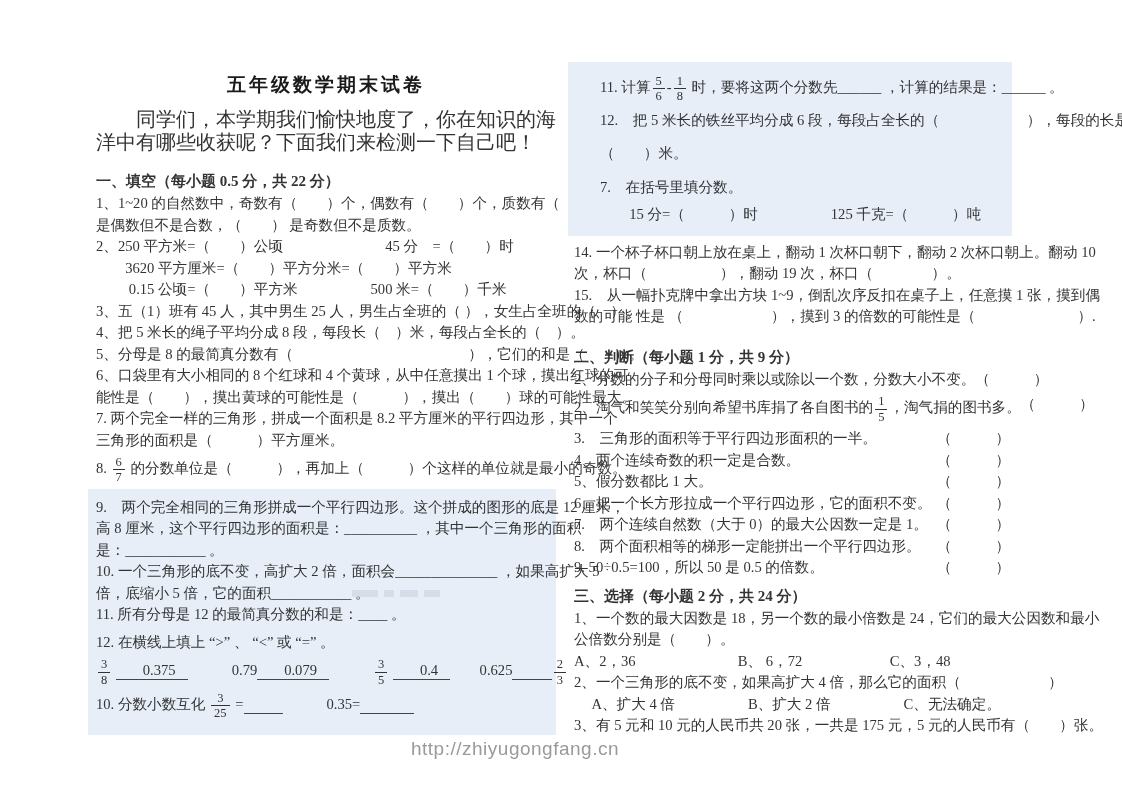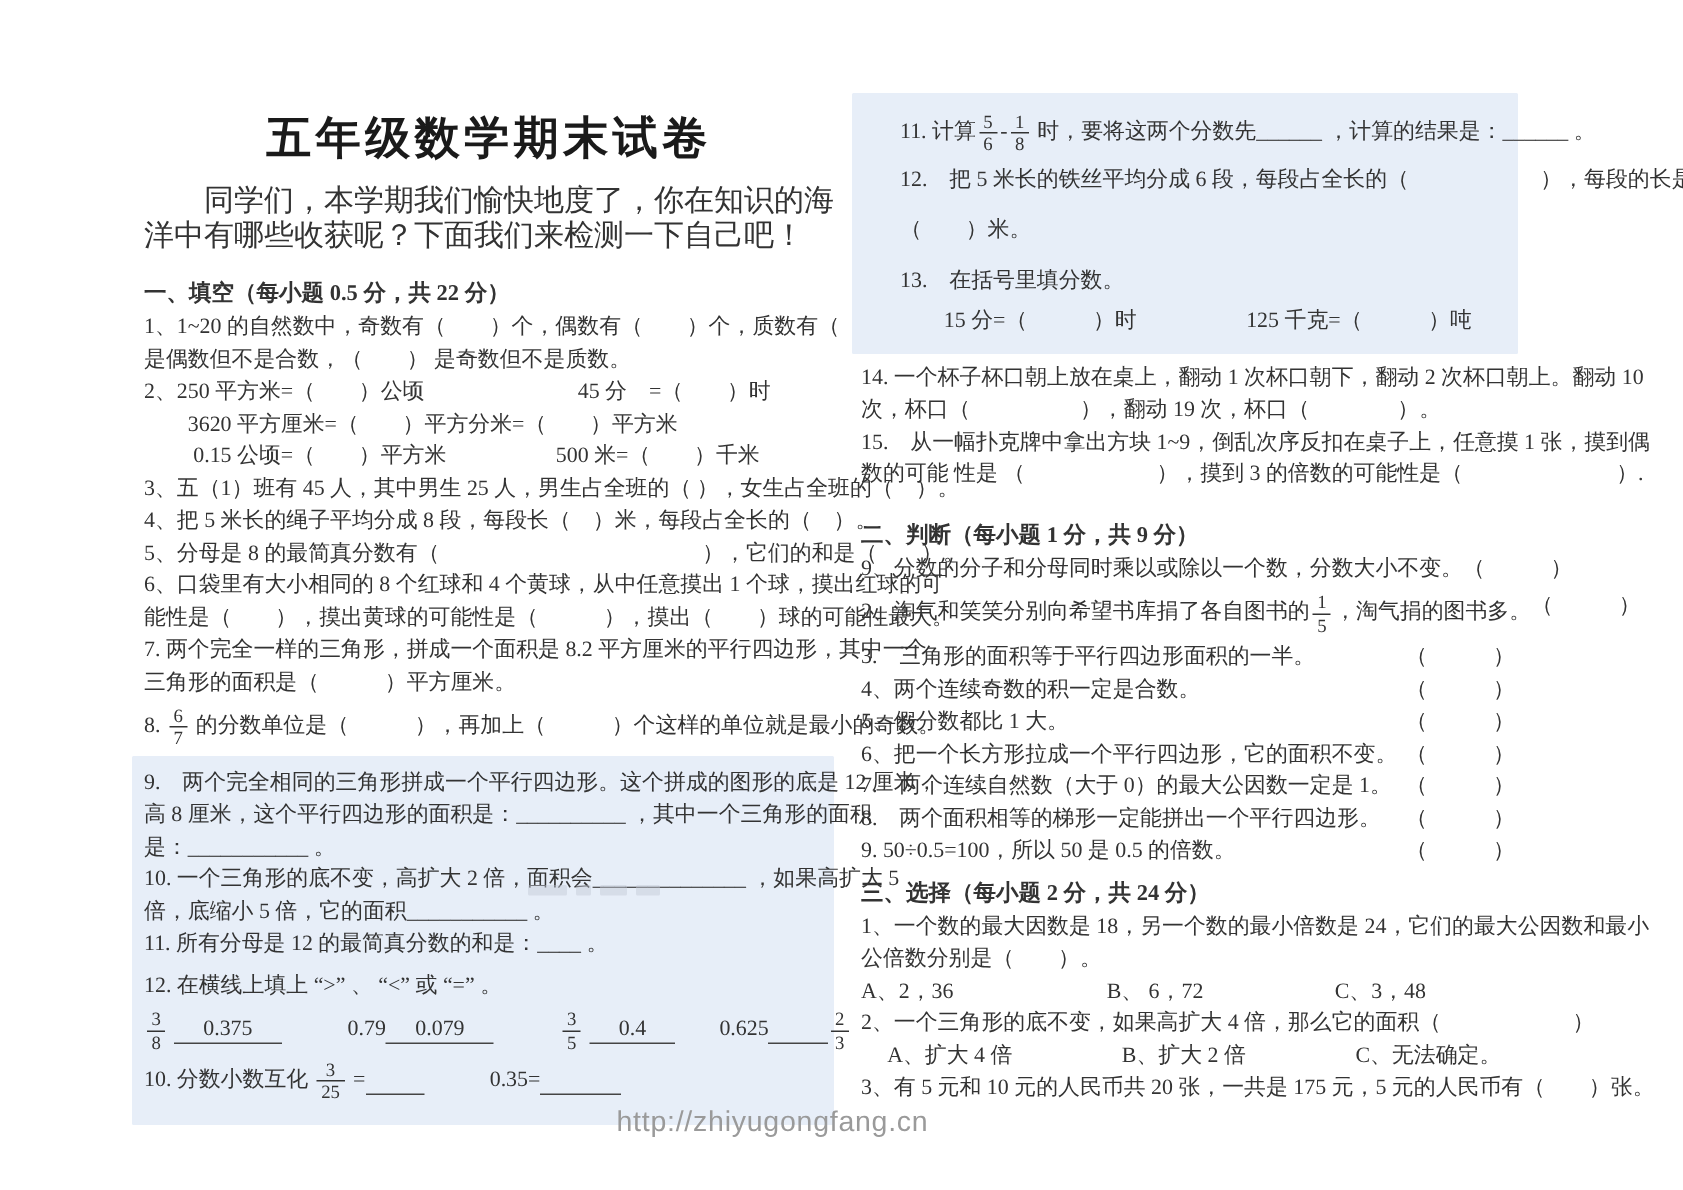--- a/index.html
+++ b/index.html
@@ -4,21 +4,21 @@
 <style>
   html,body{margin:0;padding:0;}
   body{
     width:1122px;height:793px;position:relative;background:#ffffff;overflow:hidden;
     font-family:"Liberation Serif","DejaVu Serif",serif;color:#333333;
   }
   .col{position:absolute;}
   #left-col{left:96px;top:72px;width:460px;}
   #right-col{left:574px;top:62px;width:438px;}
   .doc-title{
-    text-align:center;font-size:30px;font-weight:700;letter-spacing:3px;
+    text-align:center;font-size:19px;font-weight:700;letter-spacing:3px;
     margin:0 0 10px 0;color:#1a1a1a;
   }
   .intro{
     font-size:20px;line-height:23px;text-indent:2em;margin:0 0 4px 0;
   }
   .sec-h{font-weight:700;font-size:15px;line-height:23px;margin-top:16px;}
   .line{font-size:14.6px;line-height:21.5px;white-space:nowrap;}
   .line.tall{margin:4px 0;}
   .line.split{display:flex;justify-content:space-between;white-space:nowrap;}
   .line .tail{padding-right:2px;}
@@ -28,21 +28,21 @@
   }
   #right-hl{margin-left:-6px;padding:8px 6px 10px 6px;}
   .frac{
     display:inline-flex;flex-direction:column;text-align:center;vertical-align:middle;
     margin:0 2px;font-size:12.5px;line-height:1.15;font-weight:400;
   }
   .frac .fn{display:block;border-bottom:1px solid #333;padding:0 3px;}
   .frac .fd{display:block;padding:0 3px;}
   .ul{
     display:inline-block;border-bottom:1px solid #444;line-height:1.05;
-    padding:0 5px;min-width:26px;
+    padding:0 5px;min-width:26px;text-align:center;
   }
   .footer{
     position:absolute;left:0;top:738px;width:1030px;text-align:center;
     font-family:"Liberation Sans","DejaVu Sans",sans-serif;
     font-size:19px;letter-spacing:0.5px;
   }
   .wm{
     position:absolute;left:352px;top:590px;height:8px;display:flex;gap:6px;opacity:0.45;
   }
   .wm i{display:block;background:#c3c9d6;border-radius:1px;height:7px;}
@@ -103,33 +103,33 @@
   <div class="hl" id="right-hl" style="background: rgb(231, 238, 248); padding-left: 32px;">
       <div class="line tall">11. 计算<span class="frac">
           <span class="fn">5</span>
           <span class="fd">6</span>
         </span>-<span class="frac">
           <span class="fn">1</span>
           <span class="fd">8</span>
         </span> 时，要将这两个分数先______ ，计算的结果是：______ 。</div>
       <div class="line g6">12.　把 5 米长的铁丝平均分成 6 段，每段占全长的（　　　　　　），每段的长是</div>
       <div class="line g12">（　　）米。</div>
-      <div class="line g12">13.　在括号里填分数。</div>
+      <div class="line g12">7.　在括号里填分数。</div>
       <div class="line g6">　　15 分=（　　　）时　　　　　125 千克=（　　　）吨</div>
     </div>
   <div>
       <div class="line g6">14. 一个杯子杯口朝上放在桌上，翻动 1 次杯口朝下，翻动 2 次杯口朝上。翻动 10</div>
       <div class="line">次，杯口（　　　　　），翻动 19 次，杯口（　　　　）。</div>
       <div class="line">15.　从一幅扑克牌中拿出方块 1~9，倒乱次序反扣在桌子上，任意摸 1 张，摸到偶</div>
       <div class="line">数的可能 性是 （　　　　　　），摸到 3 的倍数的可能性是（　　　　　　　）.</div>
     </div>
   <div class="sec-h g18">二、判断（每小题 1 分，共 9 分）</div>
   <div>
       <div class="line split">
-        <span>9、分数的分子和分母同时乘以或除以一个数，分数大小不变。</span>
+        <span>2、分数的分子和分母同时乘以或除以一个数，分数大小不变。</span>
         <span class="tail">（　　　）</span>
       </div>
       <div class="line tall split">
         <span>2、淘气和笑笑分别向希望书库捐了各自图书的<span class="frac">
             <span class="fn">1</span>
             <span class="fd">5</span>
           </span>，淘气捐的图书多。</span>
         <span class="tail">（　　　）</span>
       </div>
       <div class="line split">

